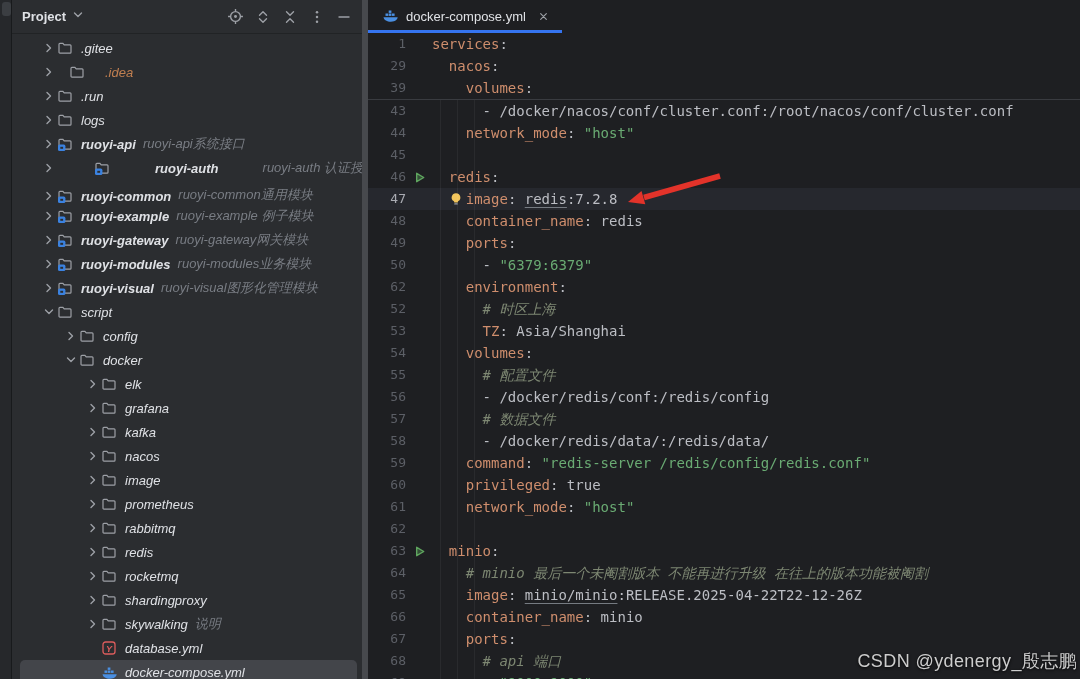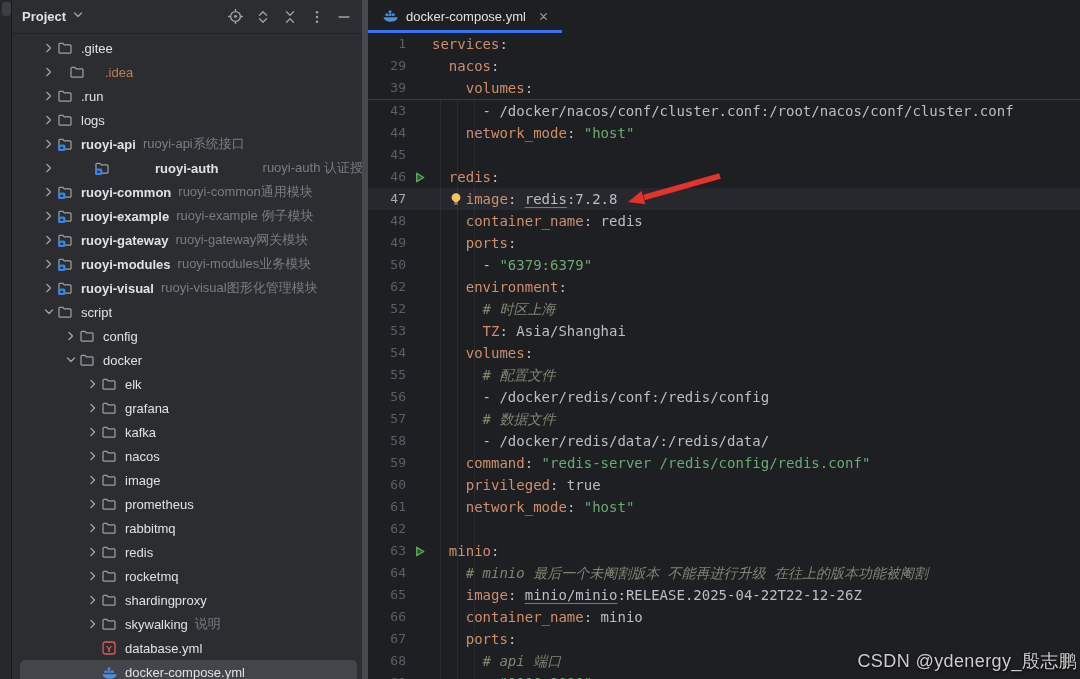--- a/index.html
+++ b/index.html
@@ -17,21 +17,21 @@
   #panel { position:absolute; left:12px; top:0; width:350px; height:679px; background:#2B2D30; }
   .phead { height:34px; display:flex; align-items:center; padding:0 10px 0 10px;
            border-bottom:1px solid rgba(0,0,0,.22); }
   .ptitle { display:flex; align-items:center; gap:4px; font-size:13px; font-weight:bold;
             color:#DFE1E5; cursor:pointer; }
   .hicons { margin-left:auto; display:flex; align-items:center; gap:10px; color:#9DA0A6; }
   .hicons .hic { width:17px; height:17px; display:flex; align-items:center; justify-content:center; }
 
   #tree { padding-top:2px; }
   .trow { display:flex; align-items:center; height:24px; color:#DFE1E5; font-size:13px;
-          white-space:nowrap; overflow:hidden; }
+          white-space:nowrap; overflow:hidden;font-style:italic; }
   .trow .chev { width:17px; height:16px; flex:none; display:flex; align-items:center; justify-content:center; }
   .trow .ficon { width:18px; height:16px; flex:none; display:flex; align-items:center; margin-right:6px; }
   .trow .lbl.bold { font-weight:bold; }
   .trow .lbl.orange { color:#C07F50; }
   .trow .sec { color:#797D84; margin-left:7px; }
   .trow.sel { background:#43454A; border-radius:5px; margin-left:8px; margin-right:5px; }
 
   
   #splitter { position:absolute; left:362px; top:0; width:6px; height:679px; background:#47494D; }
 
@@ -196,21 +196,21 @@
           <span class="ficon">
             <svg width="16" height="16" viewBox="0 0 16 16">
               <path d="M2 4.2c0-.5.4-.9.9-.9h3l1.3 1.5h5.9c.5 0 .9.4.9.9v6.6c0 .5-.4.9-.9.9H2.9c-.5 0-.9-.4-.9-.9z" fill="none" stroke="#9DA0A6" stroke-width="1.2"></path>
               <rect x="1" y="8.6" width="7.4" height="6.4" rx="1.6" fill="#3B82E0"></rect>
               <rect x="3.3" y="10.8" width="2.8" height="2" fill="#2B2D30"></rect>
             </svg>
           </span>
           <span class="lbl bold">ruoyi-auth</span>
           <span class="sec">ruoyi-auth 认证授权中心</span>
         </div>
-        <div class="trow" style="padding-left: 28px;">
+        <div class="trow" style="padding-left: 28px; align-items: flex-end;">
           <span class="chev">
             <svg width="16" height="16" viewBox="0 0 16 16">
               <polyline points="6 4.5 9.5 8 6 11.5" fill="none" stroke="#9DA0A6" stroke-width="1.4" stroke-linecap="round" stroke-linejoin="round"></polyline>
             </svg>
           </span>
           <span class="ficon">
             <svg width="16" height="16" viewBox="0 0 16 16">
               <path d="M2 4.2c0-.5.4-.9.9-.9h3l1.3 1.5h5.9c.5 0 .9.4.9.9v6.6c0 .5-.4.9-.9.9H2.9c-.5 0-.9-.4-.9-.9z" fill="none" stroke="#9DA0A6" stroke-width="1.2"></path>
               <rect x="1" y="8.6" width="7.4" height="6.4" rx="1.6" fill="#3B82E0"></rect>
               <rect x="3.3" y="10.8" width="2.8" height="2" fill="#2B2D30"></rect>

